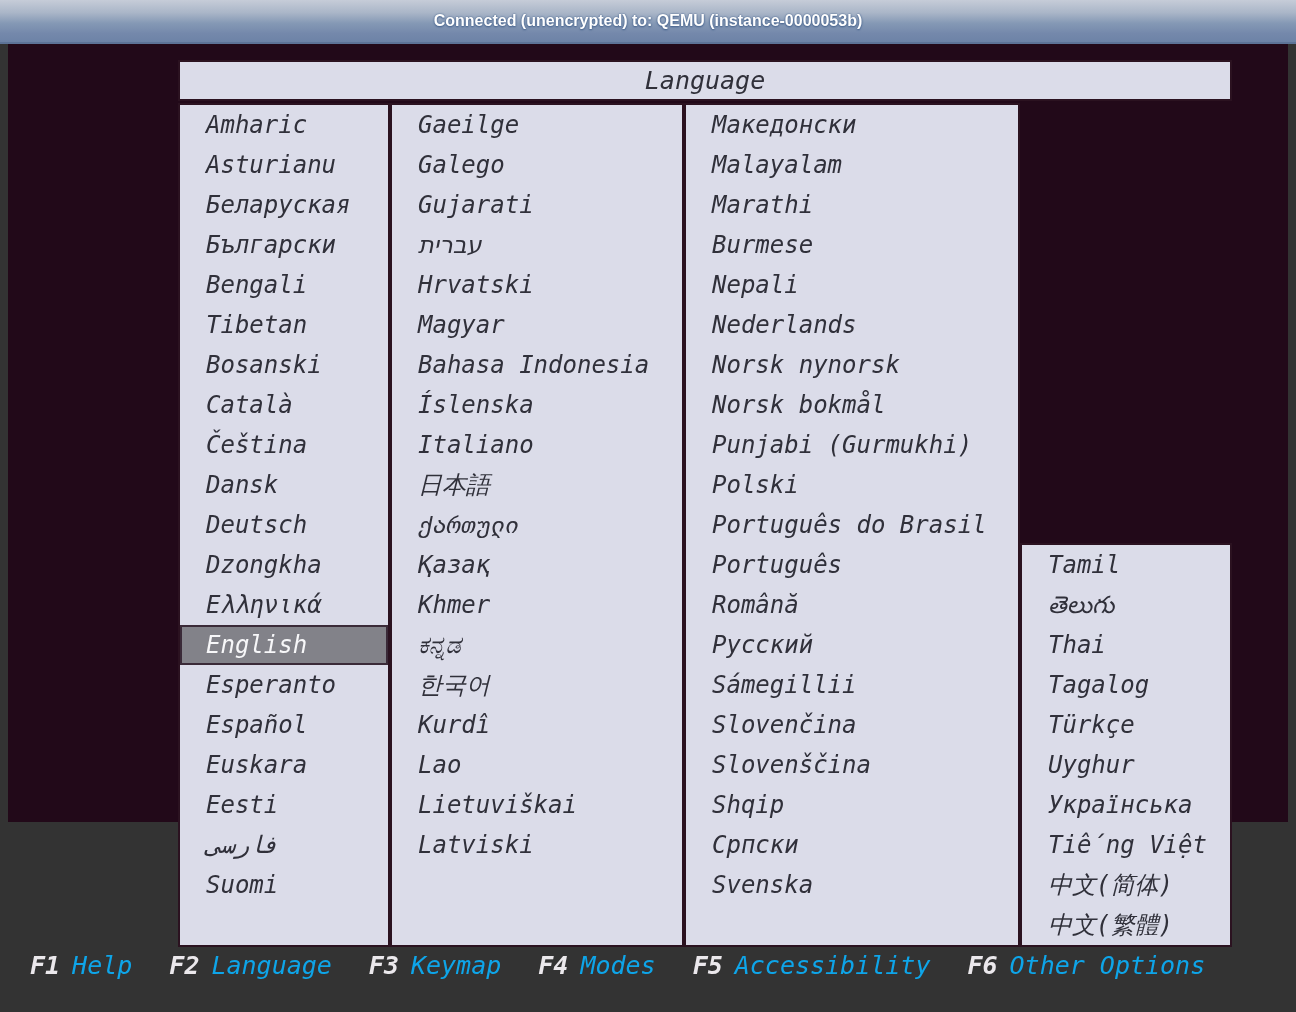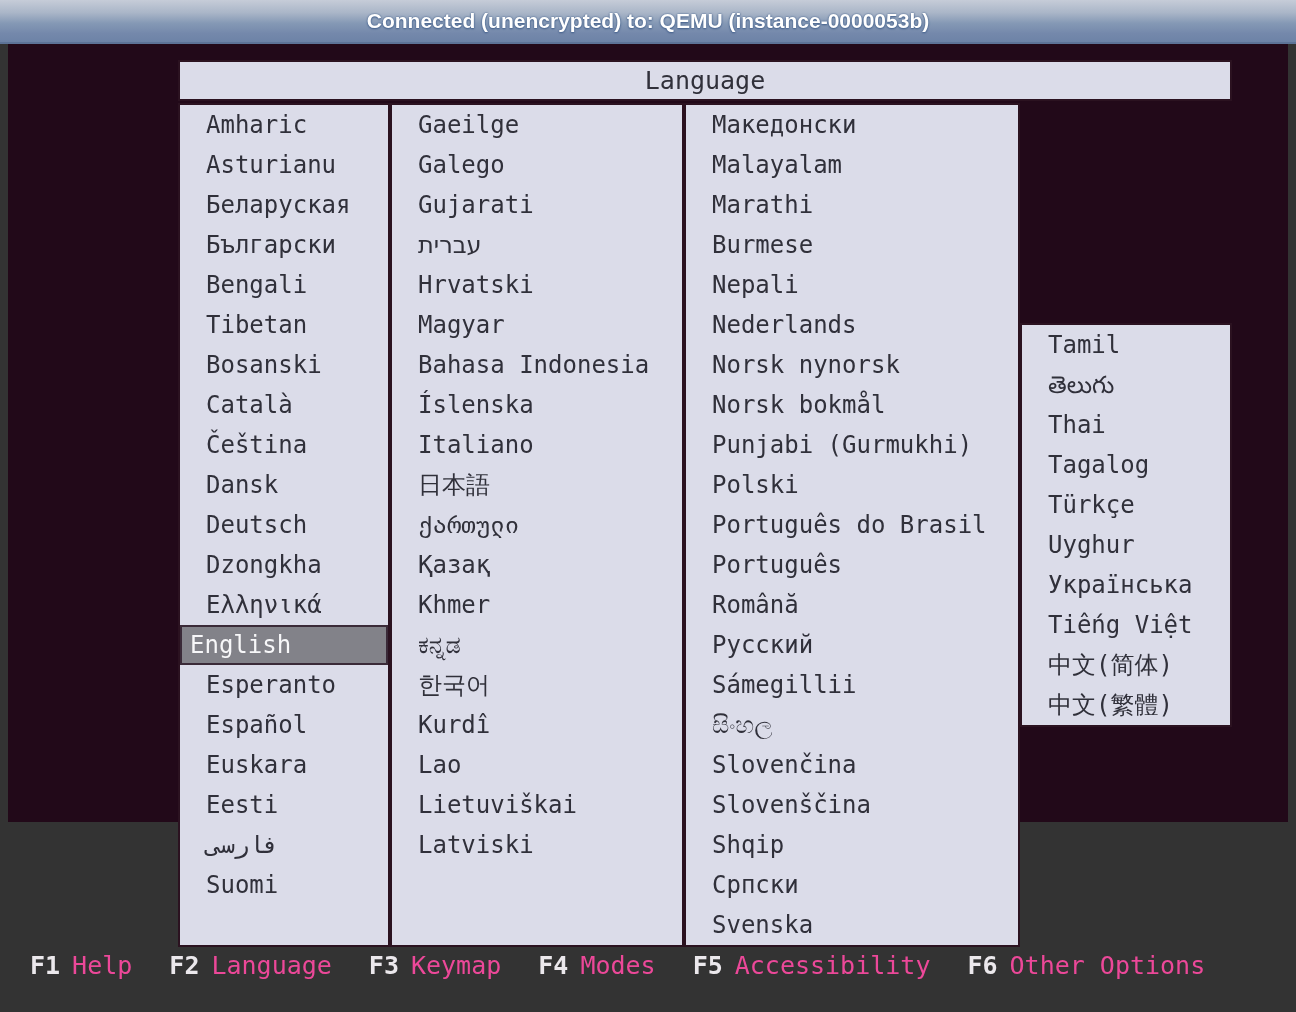--- a/index.html
+++ b/index.html
@@ -19,52 +19,53 @@
     width: 1296px; height: 44px;
     background: linear-gradient(180deg, #c6ccd8 0%, #aab6c8 30%, #8599b5 55%, #7488ab 80%, #6d83a7 100%);
     border-bottom: 2px solid #5d7397;
     display: flex;
     align-items: center;
     justify-content: center;
   }
   .status-text {
     font-family: "Liberation Sans", sans-serif;
     font-weight: bold;
-    font-size: 21px;
+    font-size: 16px;
     color: #ffffff;
     text-shadow: 0 1px 2px #44618c, 0 0 2px #44618c;
     letter-spacing: 0px;
   }
   
   .vm-screen {
     position: absolute;
     left: 8px; top: 44px;
     width: 1280px; height: 778px;
     background: #220919;
+    font-style: italic;
   }
   
   .lang-header {
     position: absolute;
     left: 170px; top: 16px; 
     width: 1054px; height: 41px;
     background: #dbdce9;
     border: 2px solid #2b1220;
     display: flex;
     align-items: center;
     justify-content: center;
     font-size: 25px;
     color: #30303a;
   }
   
   .columns {
     position: absolute;
     left: 170px; top: 59px; 
     width: 1054px;
     display: flex;
-    align-items: center;
+    align-items: flex-end;
   }
   .col {
     background: #dbdce9;
     border: 2px solid #2b1220;
     height: 844px;
   }
   .col:nth-child(1) { width: 212px; }
   .col:nth-child(2) { width: 294px; }
   .col:nth-child(3) { width: 336px; }
   .col:nth-child(4) { width: 212px; height: 404px; }
@@ -76,36 +77,36 @@
     color: #30303a;
     white-space: nowrap;
     overflow: hidden;
     cursor: default;
   }
   .row.selected {
     background: #828289;
     border: 2px solid #3a2a38;
     color: #f7f7f9;
     line-height: 36px;
-    padding-left: 8px;
+    padding-left: 24px;
   }
   
   .fkey-bar {
     position: absolute;
     left: 22px; top: 907px; 
     height: 30px;
     display: flex;
     gap: 37px;
     font-size: 25px;
     line-height: 30px;
     white-space: nowrap;
   }
   .fk-item { display: flex; gap: 12px; cursor: default; }
   .fk-key { color: #ebe8ec; font-weight: bold; }
-  .fk-label { color: #ec4899; }
+  .fk-label { color: #0ea5e9; }
 </style>
 </head>
 <body>
 
 <div class="viewport">
 
   <div class="status-bar">
     <span class="status-text">Connected (unencrypted) to: QEMU (instance-0000053b)</span>
   </div>
 
@@ -168,21 +169,20 @@
           <div class="row">Nederlands</div>
           <div class="row">Norsk nynorsk</div>
           <div class="row">Norsk bokmål</div>
           <div class="row">Punjabi (Gurmukhi)</div>
           <div class="row">Polski</div>
           <div class="row">Português do Brasil</div>
           <div class="row">Português</div>
           <div class="row">Română</div>
           <div class="row">Русский</div>
           <div class="row">Sámegillii</div>
-          <div class="row">සිංහල</div>
           <div class="row">Slovenčina</div>
           <div class="row">Slovenščina</div>
           <div class="row">Shqip</div>
           <div class="row">Српски</div>
           <div class="row">Svenska</div>
         </div>
         <div class="col">
           <div class="row">Tamil</div>
           <div class="row">తెలుగు</div>
           <div class="row">Thai</div>

